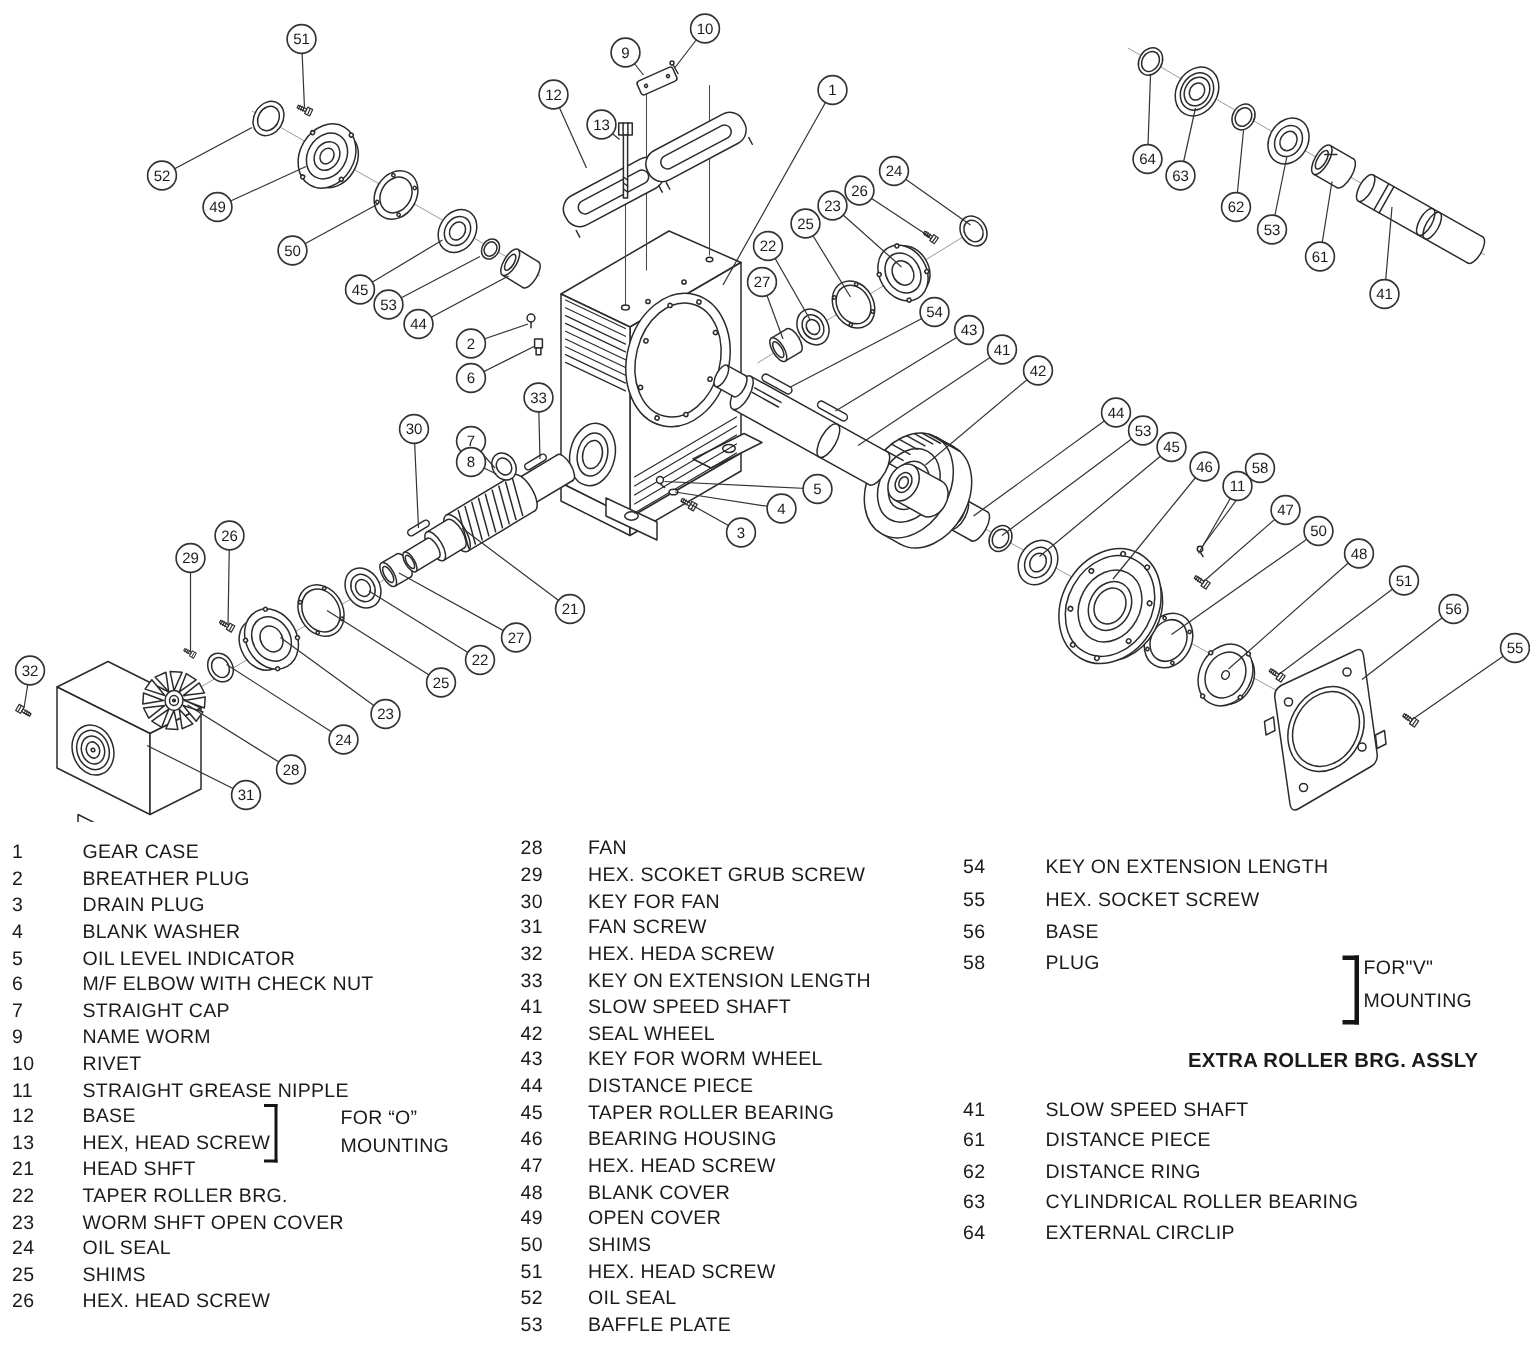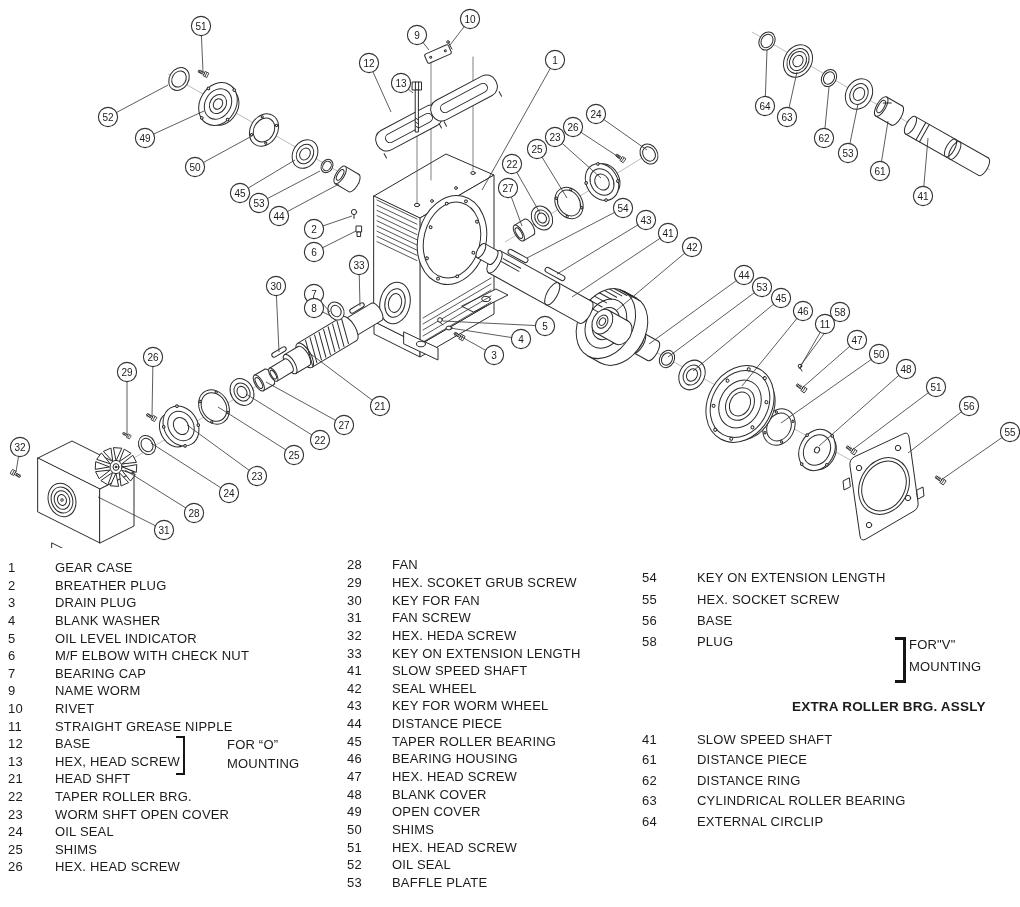--- a/index.html
+++ b/index.html
@@ -837,21 +837,21 @@
         <div class="prow" style="height: 17.6px;">
           <span class="pnum" style="width: 47px;">5</span>
           <span class="plabel">OIL LEVEL INDICATOR</span>
         </div>
         <div class="prow" style="height: 17.6px;">
           <span class="pnum" style="width: 47px;">6</span>
           <span class="plabel">M/F ELBOW WITH CHECK NUT</span>
         </div>
         <div class="prow" style="height: 17.6px;">
           <span class="pnum" style="width: 47px;">7</span>
-          <span class="plabel">BEARING CAP</span>
+          <span class="plabel">STRAIGHT CAP</span>
         </div>
         <div class="prow" style="height: 17.6px;">
           <span class="pnum" style="width: 47px;">9</span>
           <span class="plabel">NAME WORM</span>
         </div>
         <div class="prow" style="height: 17.6px;">
           <span class="pnum" style="width: 47px;">10</span>
           <span class="plabel">RIVET</span>
         </div>
         <div class="prow" style="height: 17.6px;">

